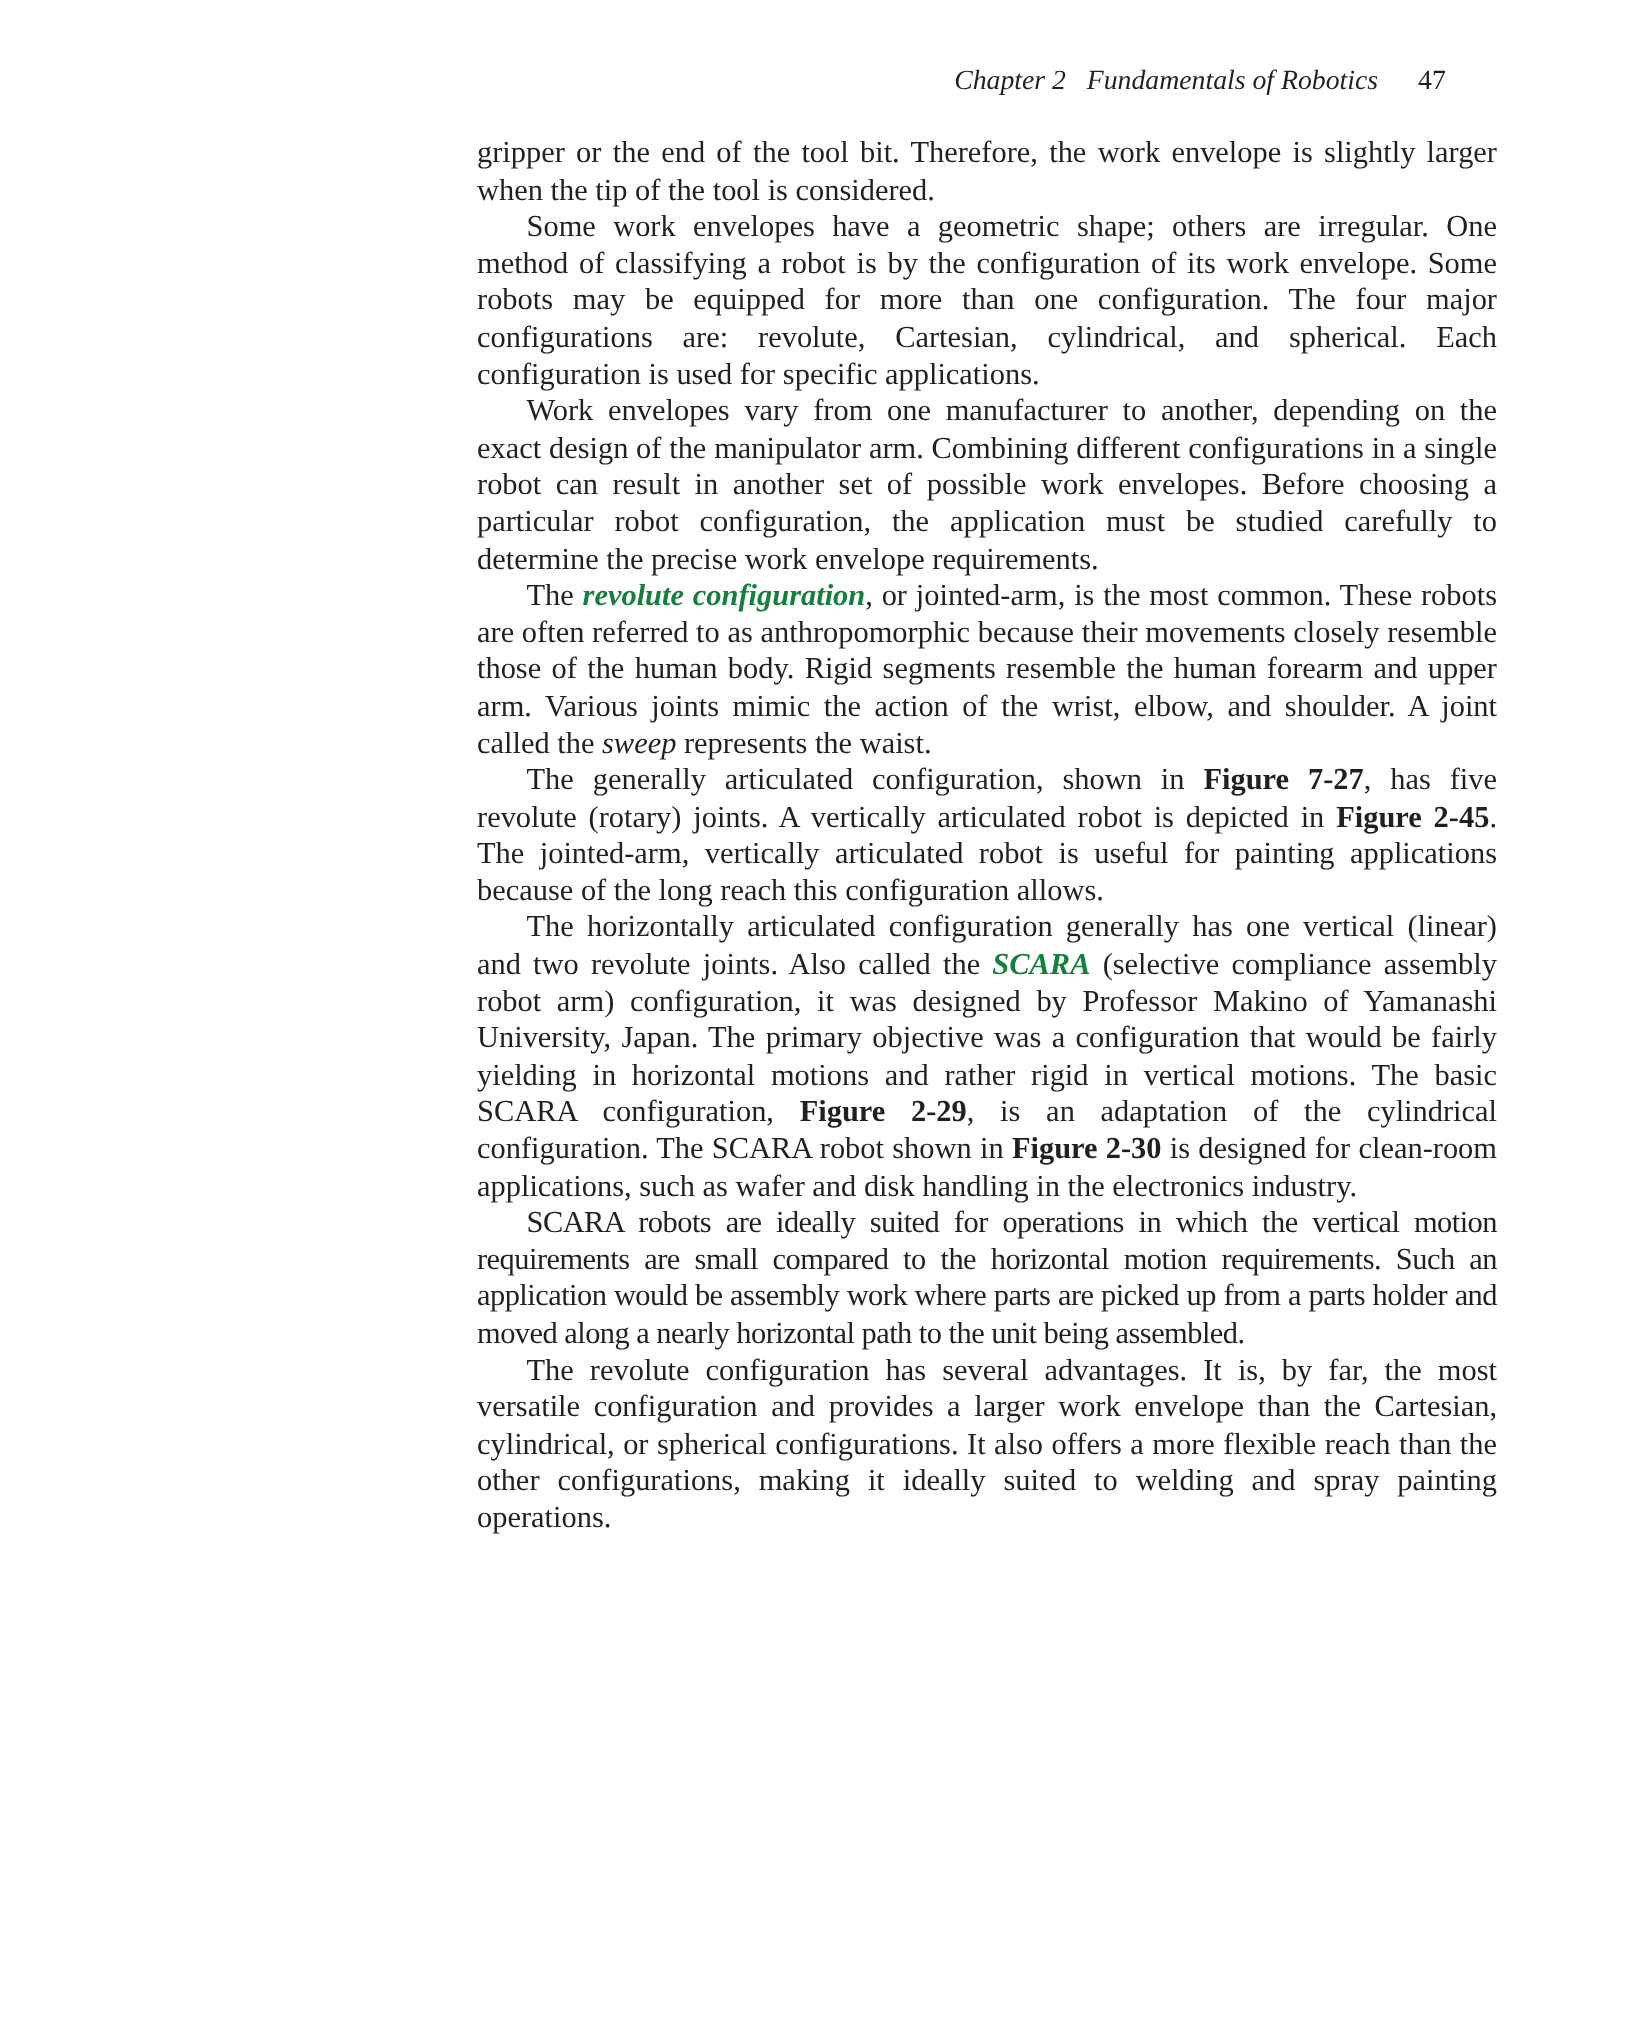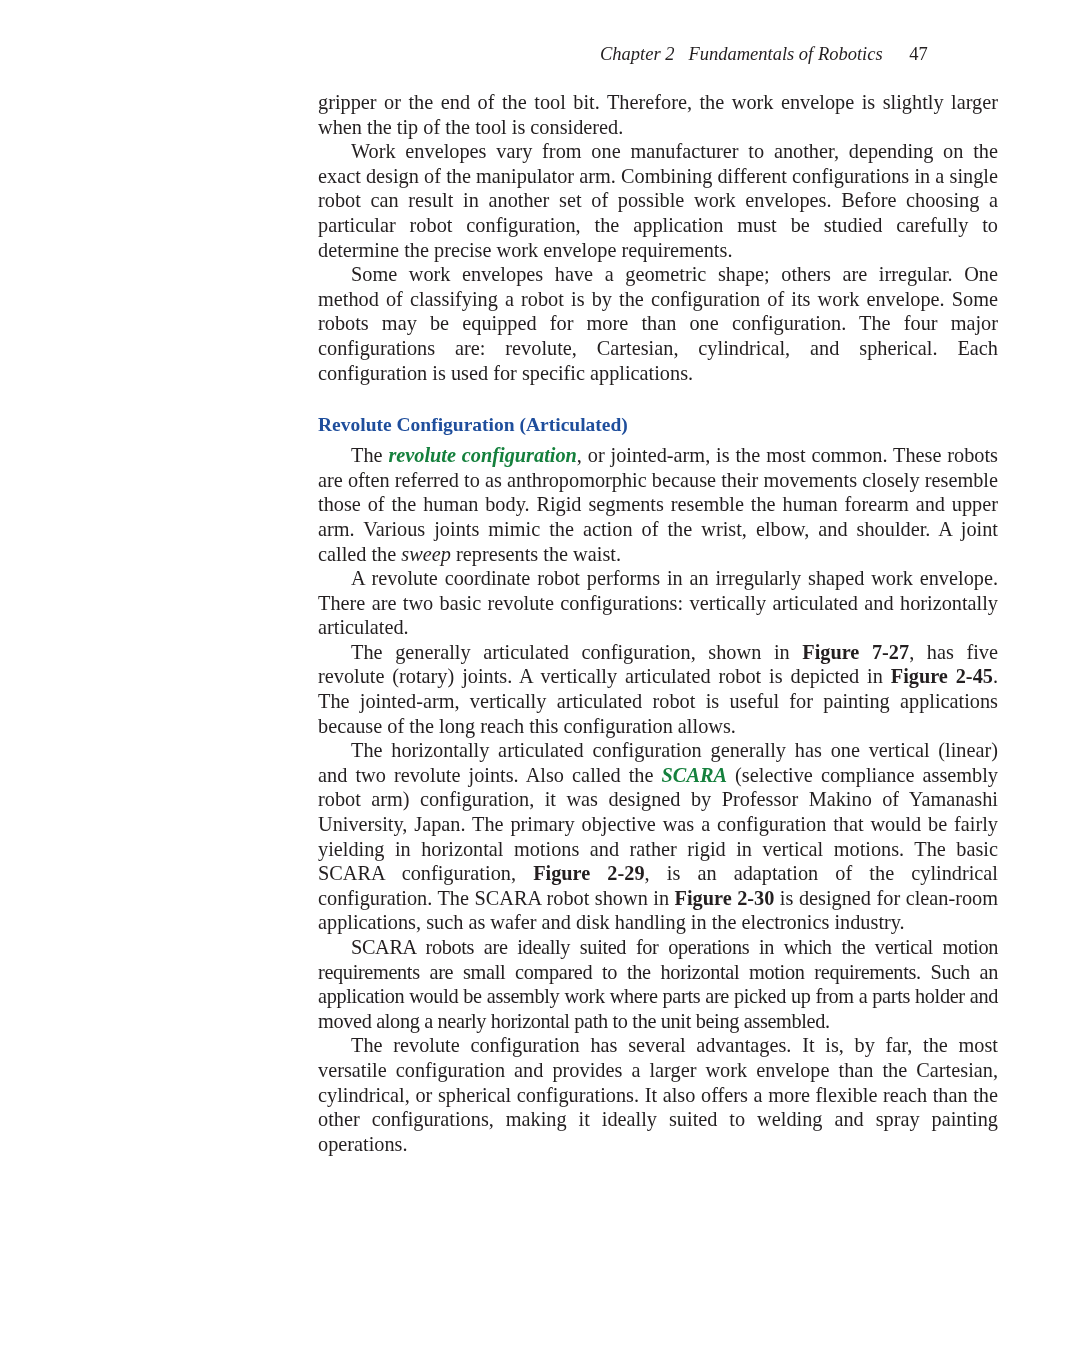--- a/index.html
+++ b/index.html
@@ -1,18 +1,18 @@
 <!DOCTYPE html>
 <html><head>
 <meta charset="utf-8">
 <style>
   html, body { margin:0; padding:0; background:#ffffff; }
   body { width:1087px; height:1358px; position:relative; overflow:hidden;
          font-family:"Liberation Serif", "DejaVu Serif", serif; color:#231f20; }
-  .running-head { position:absolute; top:44px; left:600px; width:400px; text-align:left;
+  .running-head { position:absolute; top:44px; left:600px; width:400px; text-align:center;
          font-size:18.5px; font-style:italic; }
   .running-head .pg { font-style:normal; margin-left:22px; }
   .col { position:absolute; left:318px; top:90px; width:680px; font-size:20.3px; line-height:24.6px; }
   .col p { margin:0; text-align:justify; text-align-last:left; hyphens:manual; }
   .col p.ind { text-indent:33px; }
   h2 { font-family:"Liberation Serif", serif; font-weight:bold; color:#1f4e9c; font-size:19.5px;
        margin:28px 0 6px 0; line-height:24px; }
   .kw { color:#15803d; font-weight:bold; font-style:italic; }
   .b { font-weight:bold; }
   .i { font-style:italic; }
@@ -21,24 +21,22 @@
 <body>
 
 <div class="running-head">
   <span>Chapter 2</span>&nbsp;&nbsp;
   <span>Fundamentals of Robotics</span>
   <span class="pg">47</span>
 </div>
 
 <div class="col">
   <p>gripper or the end of the tool bit. Therefore, the work envelope is slightly larger when the tip of the tool is considered.</p>
+  <p class="ind">Some work envelopes have a geometric shape; others are irregular. One method of classifying a robot is by the configuration of its work envelope. Some robots may be equipped for more than one configuration. The four major configurations are: revolute, Cartesian, cylindrical, and spherical. Each configuration is used for specific applications.</p>
   <p class="ind">Work envelopes vary from one manufacturer to another, depending on the exact design of the manipulator arm. Combining different configura­tions in a single robot can result in another set of possible work envelopes. Before choosing a particular robot configuration, the application must be studied carefully to determine the precise work envelope requirements.</p>
-  <p class="ind">Some work envelopes have a geometric shape; others are irregular. One method of classifying a robot is by the configuration of its work envelope. Some robots may be equipped for more than one configuration. The four major configurations are: revolute, Cartesian, cylindrical, and spherical. Each configuration is used for specific applications.</p>
 
-  <h2>Revolute Configuration (Articulated)</h2>
 
   <p class="ind"><span>The </span><span class="kw">revolute configuration</span><span>, or jointed-arm, is the most common. These robots are often referred to as anthropomorphic because their movements closely resemble those of the human body. Rigid segments resemble the human forearm and upper arm. Various joints mimic the action of the wrist, elbow, and shoulder. A joint called the </span><span class="i">sweep</span><span> represents the waist.</span></p>
-  <p class="ind">A revolute coordinate robot performs in an irregularly shaped work envelope. There are two basic revolute configurations: vertically articu­lated and horizontally articulated.</p>
   <p class="ind"><span>The generally articulated configuration, shown in </span><span class="b">Figure 7-27</span><span>, has five revolute (rotary) joints. A vertically articulated robot is depicted in </span><span class="b">Figure 2-45</span><span>. The jointed-arm, vertically articulated robot is useful for painting applications because of the long reach this configuration allows.</span></p>
   <p class="ind"><span>The horizontally articulated configuration generally has one vertical (linear) and two revolute joints. Also called the </span><span class="kw">SCARA</span><span> (selective compli­ance assembly robot arm) configuration, it was designed by Professor Makino of Yamanashi University, Japan. The primary objective was a configuration that would be fairly yielding in horizontal motions and rather rigid in vertical motions. The basic SCARA configuration, </span><span class="b">Figure 2-29</span><span>, is an adaptation of the cylindrical configuration. The SCARA robot shown in </span><span class="b">Figure 2-30</span><span> is designed for clean-room applications, such as wafer and disk handling in the electronics industry.</span></p>
   <p class="ind" style="letter-spacing:-0.35px">SCARA robots are ideally suited for operations in which the vertical motion requirements are small compared to the horizontal motion requirements. Such an application would be assembly work where parts are picked up from a parts holder and moved along a nearly horizontal path to the unit being assembled.</p>
   <p class="ind">The revolute configuration has several advantages. It is, by far, the most versatile configuration and provides a larger work envelope than the Carte­sian, cylindrical, or spherical configurations. It also offers a more flexible reach than the other configurations, making it ideally suited to welding and spray painting operations.</p>
 </div>
 
 </body></html>

